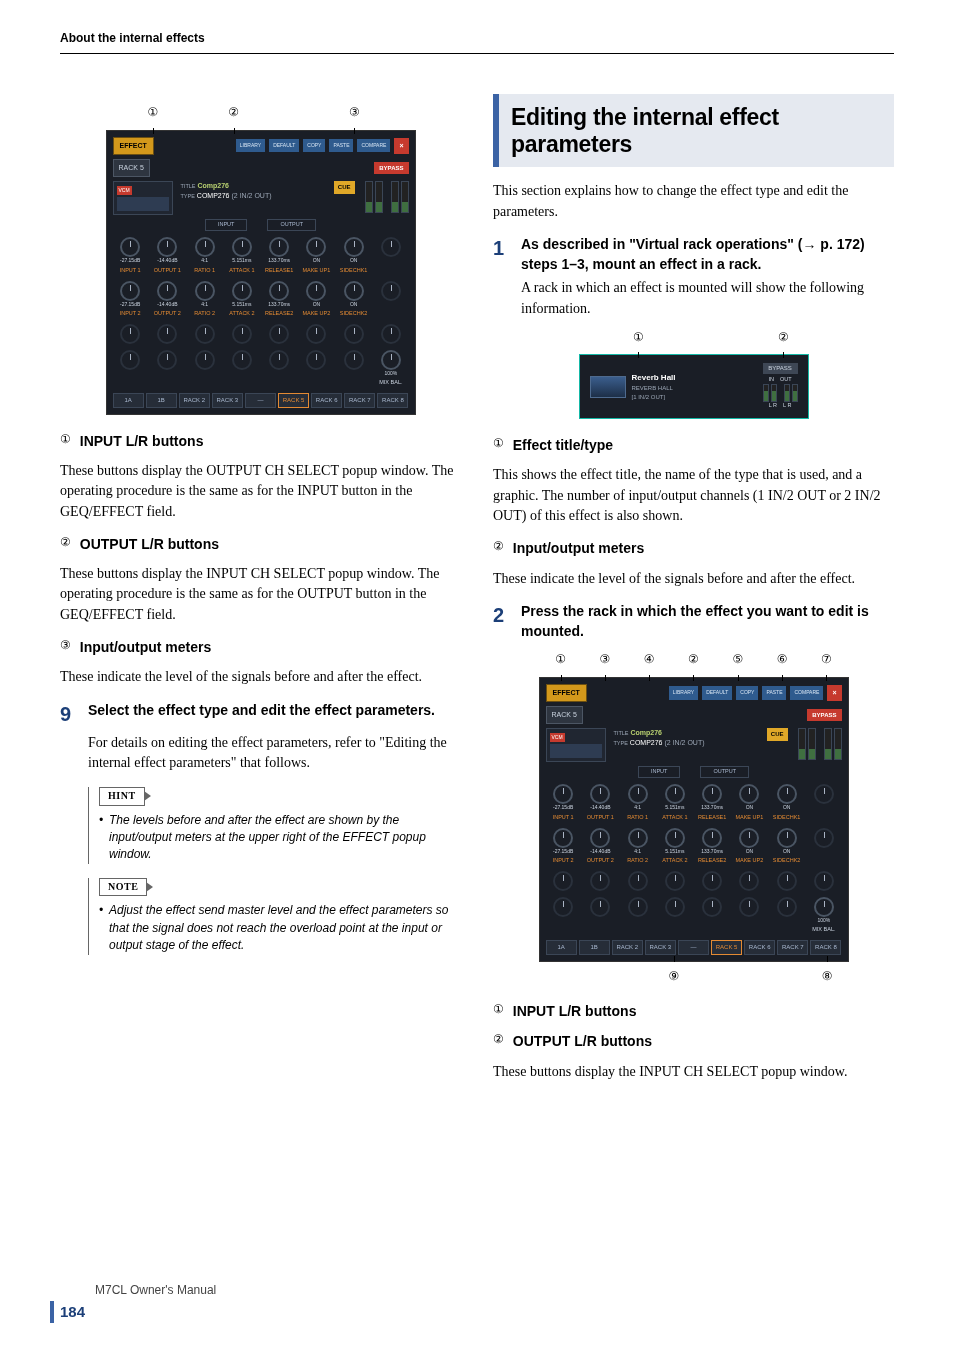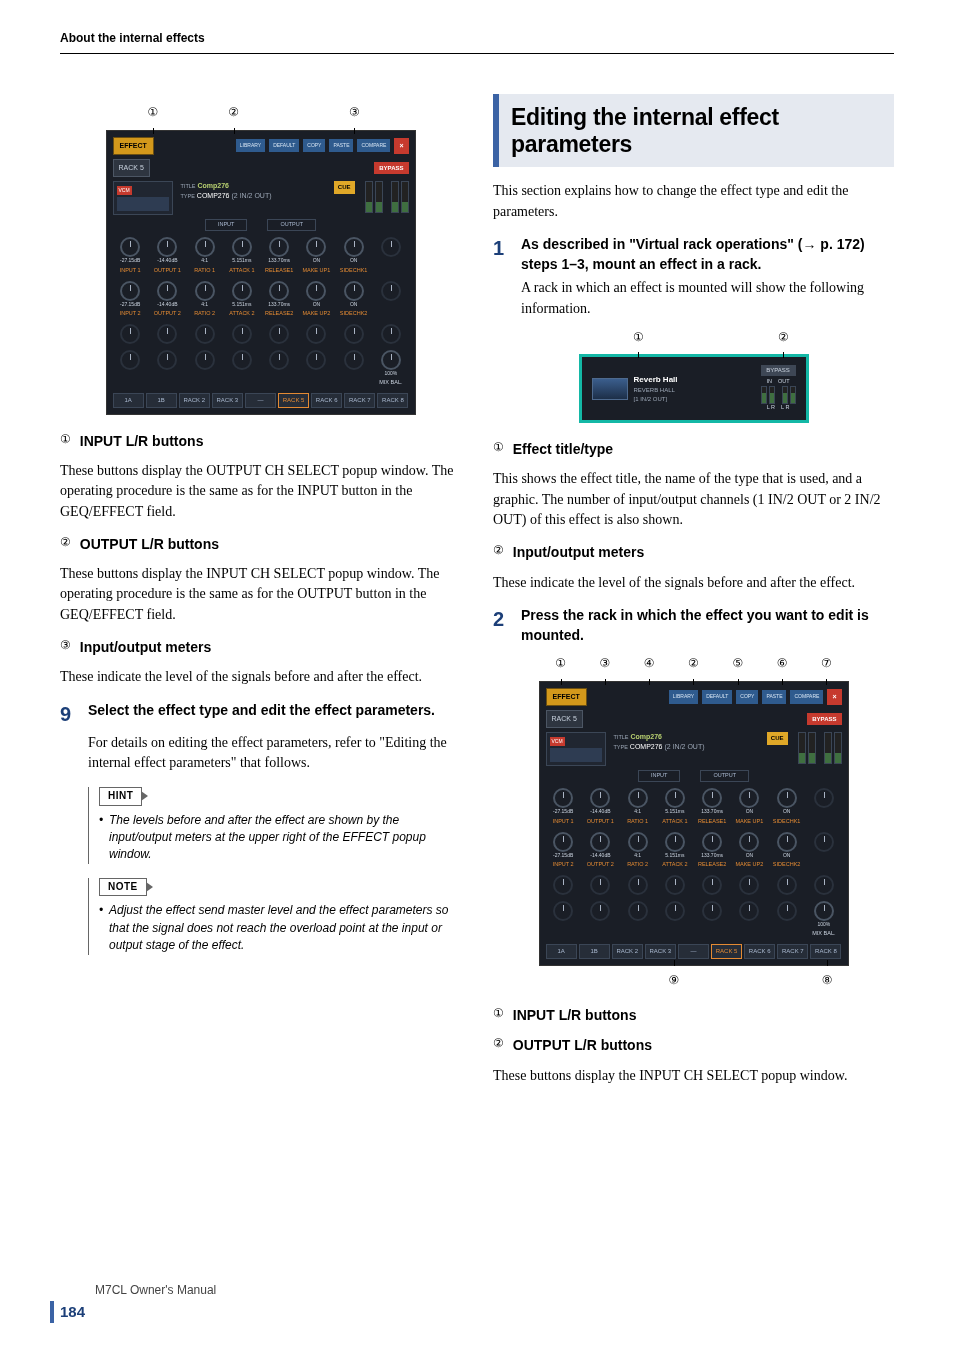--- a/index.html
+++ b/index.html
@@ -78,21 +78,21 @@
     border-left: 1px solid #666;
     margin: 14px 0 14px 28px;
     padding-left: 10px;
     font-style: italic;
     font-size: 12px;
     font-family: Arial, sans-serif;
   }
   .hint-tag, .note-tag {
     display: inline-block;
     font-style: normal;
-    font-family: Liberation Sans, sans-serif;
+    font-family: Liberation Serif, serif;
     font-weight: bold;
     font-size: 10px;
     border: 1px solid #666;
     padding: 1px 8px;
     margin-bottom: 4px;
     position: relative;
     background: #fff;
     letter-spacing: 0.5px;
   }
   .hint-tag::after, .note-tag::after {
@@ -158,21 +158,21 @@
   .mp-kval { font-size:5px; text-align:center; color:#c9d2de; }
   .mp-tabs { display:flex; gap:2px; margin-top:6px; }
   .mp-tab { flex:1; text-align:center; padding:2px 0; font-size:6px; border:1px solid #3b4656; background:#262d38;}
   .mp-tab.active { border-color:#e38a33; color:#e38a33; }
   .mp-bypass { background:#c63a2e; color:#fff; padding:2px 5px; font-weight:bold; font-size:6px; margin-left:auto;}
   .mp-meters { display:flex; gap:2px; }
   .mp-meter { width:8px; height:32px; background:linear-gradient(#222,#222); border:1px solid #3b4656; position:relative;}
   .mp-meter::after{content:"";position:absolute;left:0;right:0;bottom:0;height:10px;background:#3f6f40;}
   .mp-mini {
     display:flex; gap:6px; align-items:center;
-    background: #1a1e26; border:3px solid #14b8a6;
+    background: #1a1e26; border:1px solid #14b8a6;
     padding:8px 10px; color:#c9d2de;
     font-family: Arial, sans-serif; font-size:8px;
   }
   .mp-thumb { width:36px; height:22px; background:linear-gradient(#3b5e8d,#1d2f48); border:1px solid #4e6a8e;}
   .footer {
     position: absolute;
     bottom: 28px;
     left: 50px;
     font-family: Arial, sans-serif;
     font-size: 12px;

